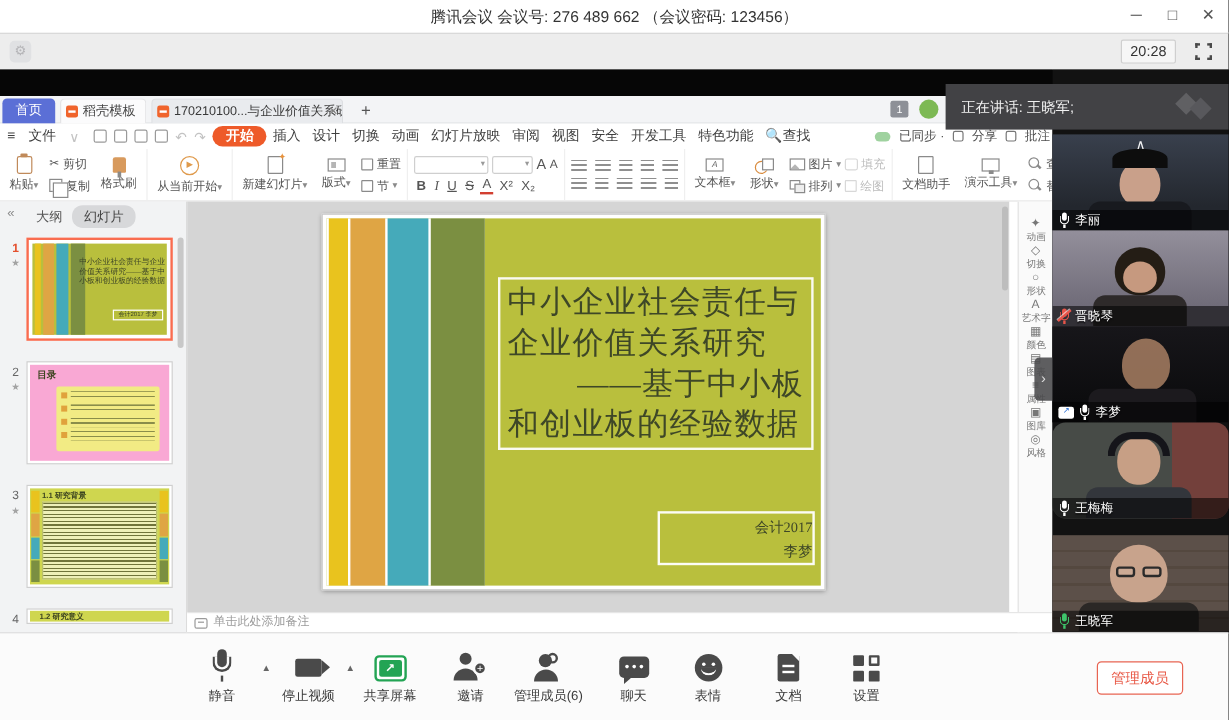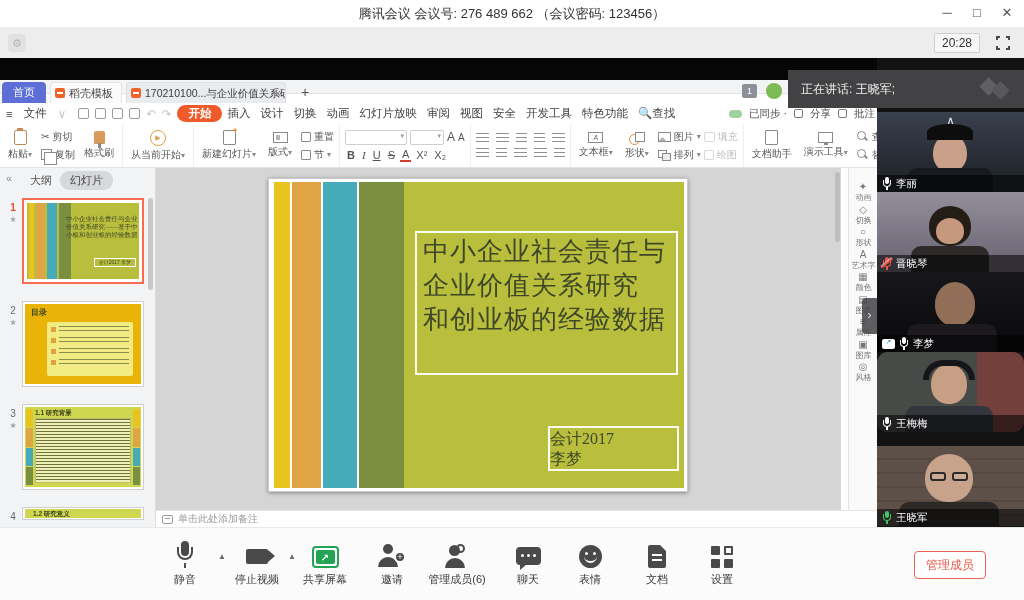--- a/index.html
+++ b/index.html
@@ -26,21 +26,21 @@
   .fsc i:nth-child(1){left:0;top:0;border-right:none;border-bottom:none;}
   .fsc i:nth-child(2){right:0;top:0;border-left:none;border-bottom:none;}
   .fsc i:nth-child(3){left:0;bottom:0;border-right:none;border-top:none;}
   .fsc i:nth-child(4){right:0;bottom:0;border-left:none;border-top:none;}
 
   
   .share{left:0;top:58px;width:877px;height:469px;background:#060606;}
   .wps{position:absolute;left:0;top:22px;width:877px;height:447px;background:#fff;}
 
   
-  .tabbar{position:absolute;left:0;top:0;width:877px;height:14px;background:#f3f4f6;border-bottom:1px solid #e2e3e5;}
+  .tabbar{position:absolute;left:0;top:0;width:877px;height:23px;background:#f3f4f6;border-bottom:1px solid #e2e3e5;}
   .tab{position:absolute;top:2px;height:21px;border-radius:4px 4px 0 0;font-size:11px;line-height:21px;}
   .tab.home{left:2px;width:44px;background:#5b6fd6;color:#fff;text-align:center;}
   .tab.docer{left:50px;width:72px;background:#fbfbfc;color:#444;border:1px solid #e4e4e6;border-bottom:none;padding-left:18px;}
   .tab.doc{left:126px;width:160px;background:#e9ebee;color:#3a3a3a;border:1px solid #dddfe2;border-bottom:none;padding-left:18px;
     white-space:nowrap;overflow:hidden;font-size:10.5px;}
   .tabico{position:absolute;left:4px;top:5px;width:10px;height:10px;border-radius:2px;background:#f0642c;}
   .tabico::after{content:"";position:absolute;left:2px;top:4px;width:6px;height:2px;background:#fff;}
   .tabclose{position:absolute;right:3px;top:0;font-size:10px;color:#888;}
   .tabplus{position:absolute;left:296px;top:3px;width:18px;height:18px;color:#555;font-size:14px;line-height:18px;text-align:center;}
   .tbadge{position:absolute;left:742px;top:4px;min-width:15px;height:14px;background:#8d9097;color:#fff;font-size:9px;
@@ -126,21 +126,21 @@
   .mini{position:relative;width:100%;height:100%;overflow:hidden;}
   
   .m1{background:#fff;}
   .m1 .bg{position:absolute;inset:1px;background:#b9bf3d;}
   .m1 .st{position:absolute;top:1px;bottom:1px;}
   .m1 .txt{position:absolute;left:40px;top:13px;width:72px;font-size:6.5px;line-height:8px;color:#3d4526;
     font-family:"Liberation Serif",serif;}
   .m1 .au{position:absolute;left:68px;top:56px;width:42px;border:1px solid #fff;font-size:5px;line-height:7px;
     text-align:center;color:#3d4526;}
   
-  .m2{background:#eab308;}
+  .m2{background:#f9a8d4;}
   .m2 .hd{position:absolute;left:6px;top:3px;font-size:8px;font-weight:bold;color:#3c4420;}
   .m2 .panel{position:absolute;left:22px;top:18px;right:8px;bottom:8px;background:#f2eb84;border-radius:2px;padding:4px 4px;}
   .m2 .row{height:8px;margin-bottom:3px;position:relative;padding-left:8px;}
   .m2 .row::before{content:"";position:absolute;left:0;top:1px;width:5px;height:5px;background:#e0a23c;}
   .m2 .row i{display:block;height:100%;background:repeating-linear-gradient(180deg,#8a8d4a 0 1px,transparent 1px 4px);}
   
   .m3{background:#cfd64f;}
   .m3 .hd{position:absolute;left:10px;top:2px;font-size:6.5px;font-weight:bold;color:#3c4420;}
   .m3 .body{position:absolute;left:10px;right:10px;top:11px;bottom:4px;background:#eef0b8;
     background-image:repeating-linear-gradient(180deg,#70743a 0 1px,transparent 1px 3px);border:1px solid #b9bf6a;}
@@ -157,21 +157,21 @@
   .slide{position:absolute;left:112px;top:10px;width:420px;height:314px;background:#fff;
     box-shadow:0 1px 4px rgba(0,0,0,.38);border:1px solid #c9c9c9;}
   .slide .green{position:absolute;inset:3px;background:#b9bf3d;}
   .stripes{position:absolute;left:3px;top:3px;bottom:3px;width:132px;background:#fff;display:flex;gap:2px;padding-left:2px;}
   .stripes i{height:100%;}
   .titlebox{position:absolute;left:146px;top:52px;width:263px;height:144px;border:2px solid rgba(255,255,255,.92);
     font-family:"Liberation Serif","DejaVu Serif",serif;color:#3e4727;font-size:26px;line-height:34px;
     padding:2px 6px;letter-spacing:1px;}
   .titlebox .r{text-align:right;}
   .authbox{position:absolute;left:279px;top:247px;width:131px;height:45px;border:2px solid rgba(255,255,255,.95);
-    font-family:"Liberation Serif","DejaVu Serif",serif;color:#3e4727;font-size:16px;line-height:20px;text-align:left;padding-top:1px;}
+    font-family:"Liberation Serif","DejaVu Serif",serif;color:#3e4727;font-size:12px;line-height:20px;text-align:right;padding-top:1px;}
   .cscroll{position:absolute;right:1px;top:4px;width:5px;height:70px;background:#bdbdbd;border-radius:3px;}
 
   
   .rstrip{position:absolute;left:848px;top:88px;width:29px;height:359px;background:#fafafa;border-left:1px solid #e3e3e3;
     display:flex;flex-direction:column;align-items:center;padding-top:14px;gap:3px;}
   .rp-item{width:29px;text-align:center;color:#777;line-height:1;}
   .rp-item .g{font-size:10px;display:block;margin-bottom:1px;}
   .rp-item .t{font-size:8.5px;display:block;transform:scale(.95);}
   .handle{left:862px;top:298px;width:15px;height:36px;background:rgba(72,72,74,.88);border-radius:4px 0 0 4px;
     color:#ddd;font-size:12px;line-height:34px;text-align:center;z-index:40;}
@@ -566,20 +566,21 @@
           <div class="green"></div>
           <div class="stripes">
             <i style="width:16px;background:#e9c31e;"></i>
             <i style="width:29px;background:#dfa544;"></i>
             <i style="width:34px;background:#45aaba;"></i>
             <i style="width:45px;background:#7b8f41;"></i>
           </div>
           <div class="titlebox">
             <div>中小企业社会责任与</div>
             <div>企业价值关系研究</div>
+            <div class="r">——基于中小板</div>
             <div>和创业板的经验数据</div>
           </div>
           <div class="authbox">
             <div>会计2017</div>
             <div>李梦</div>
           </div>
         </div>
         <div class="cscroll"></div>
       </div>
 

